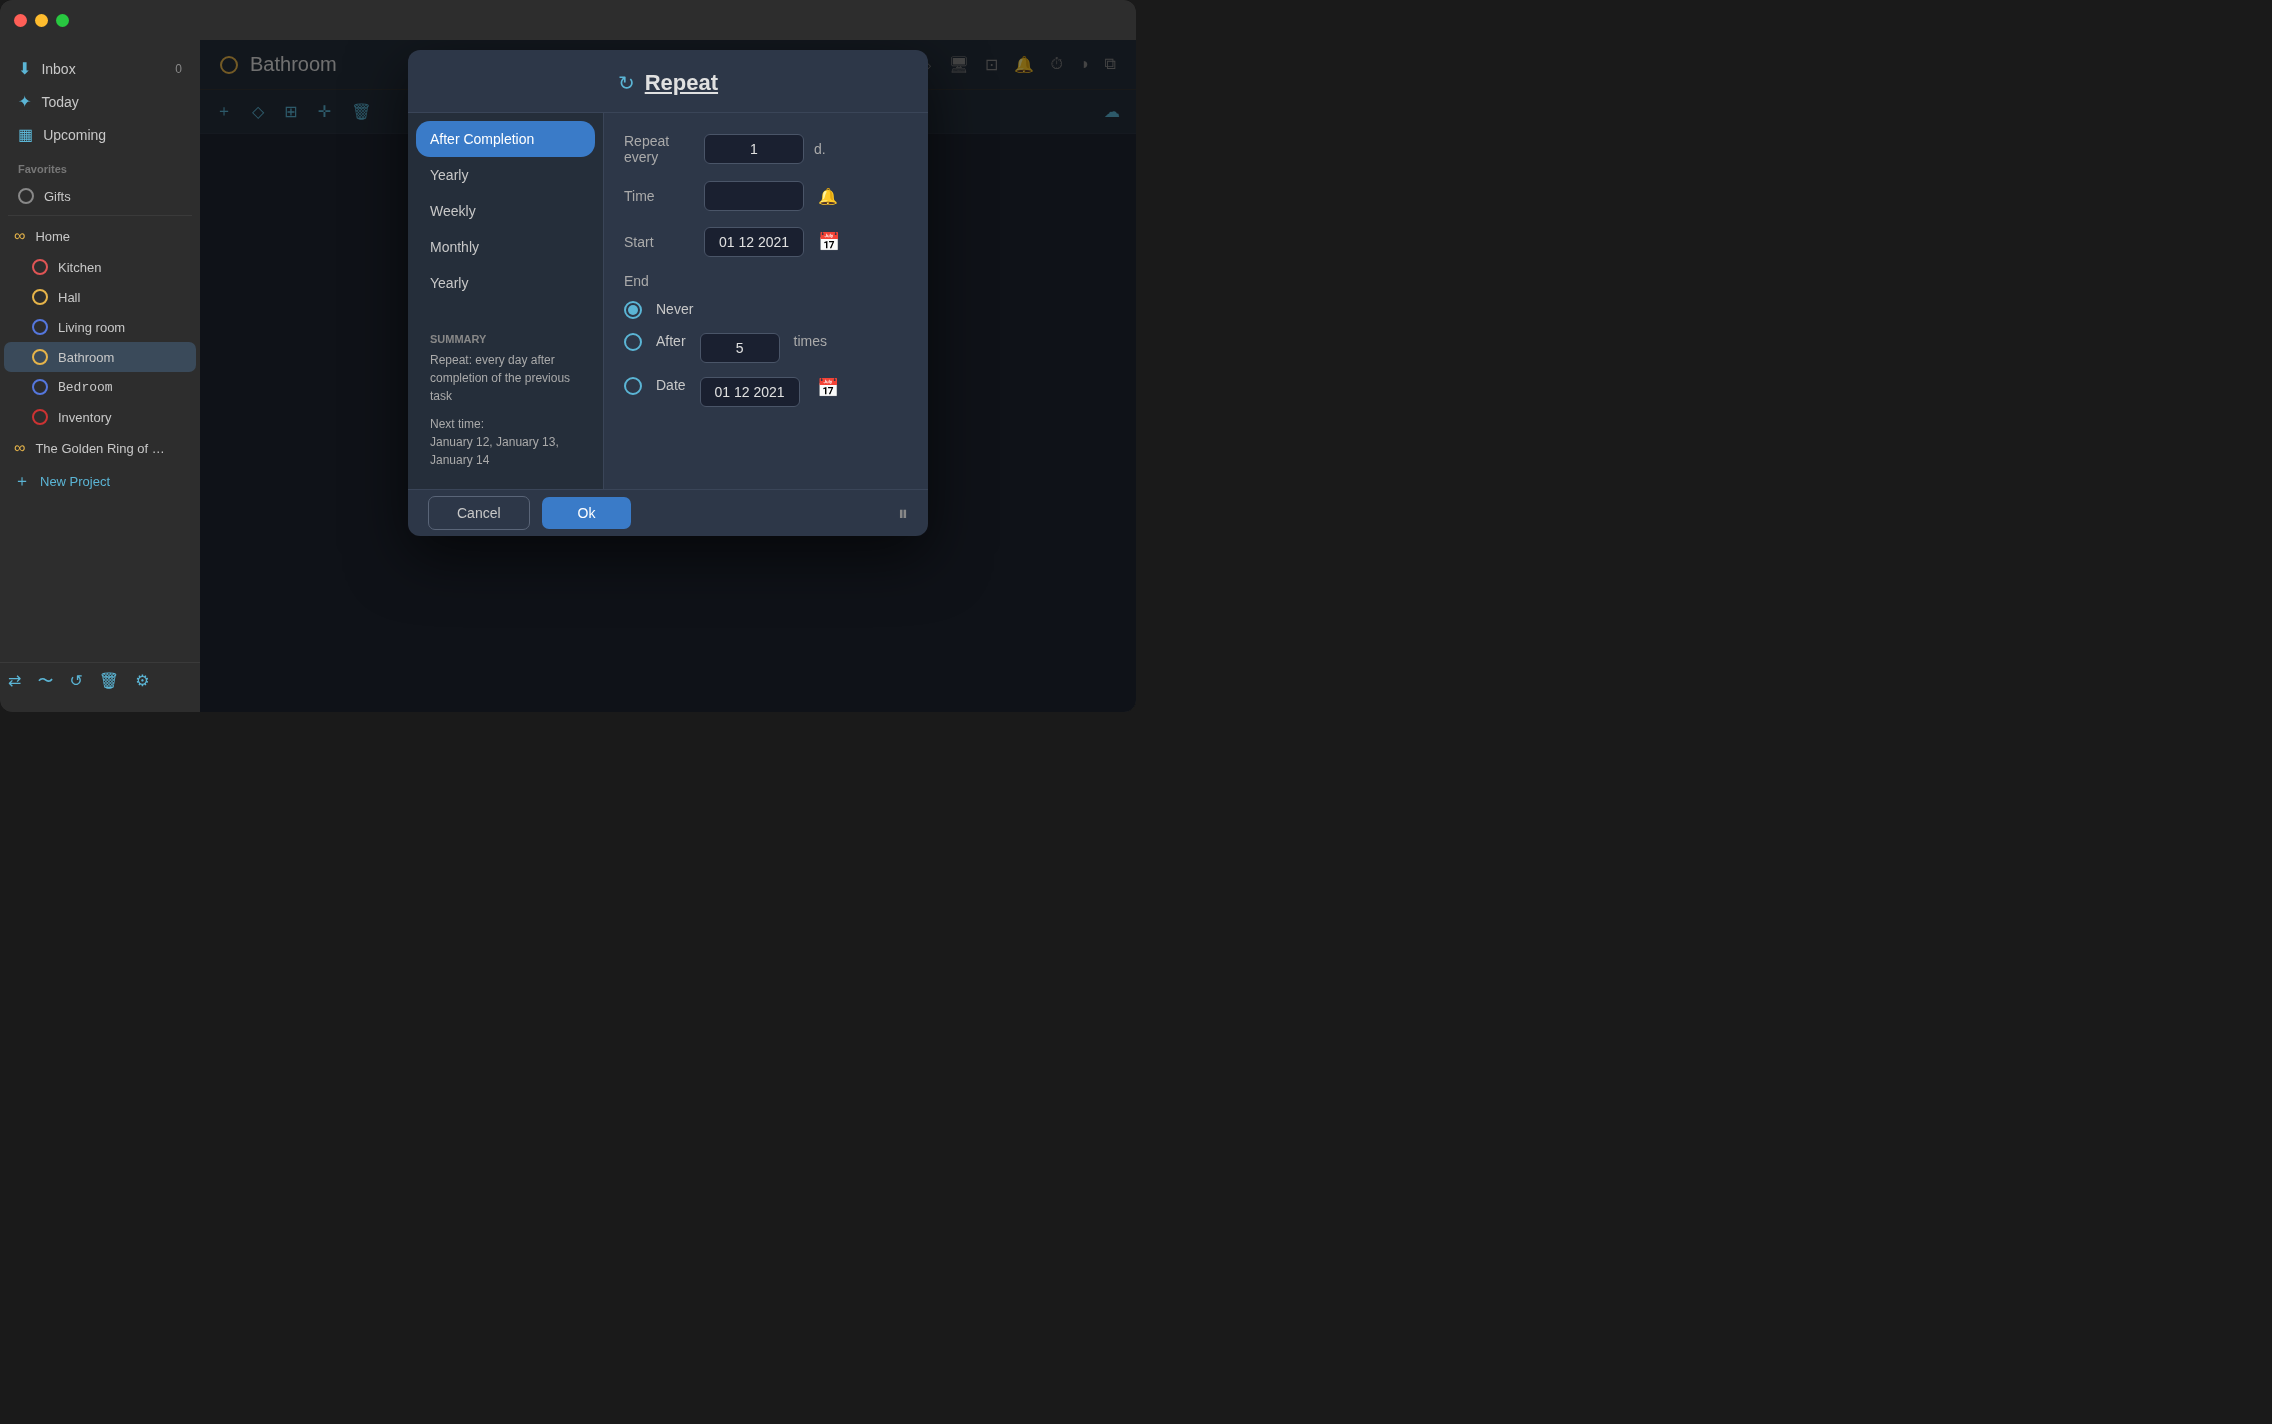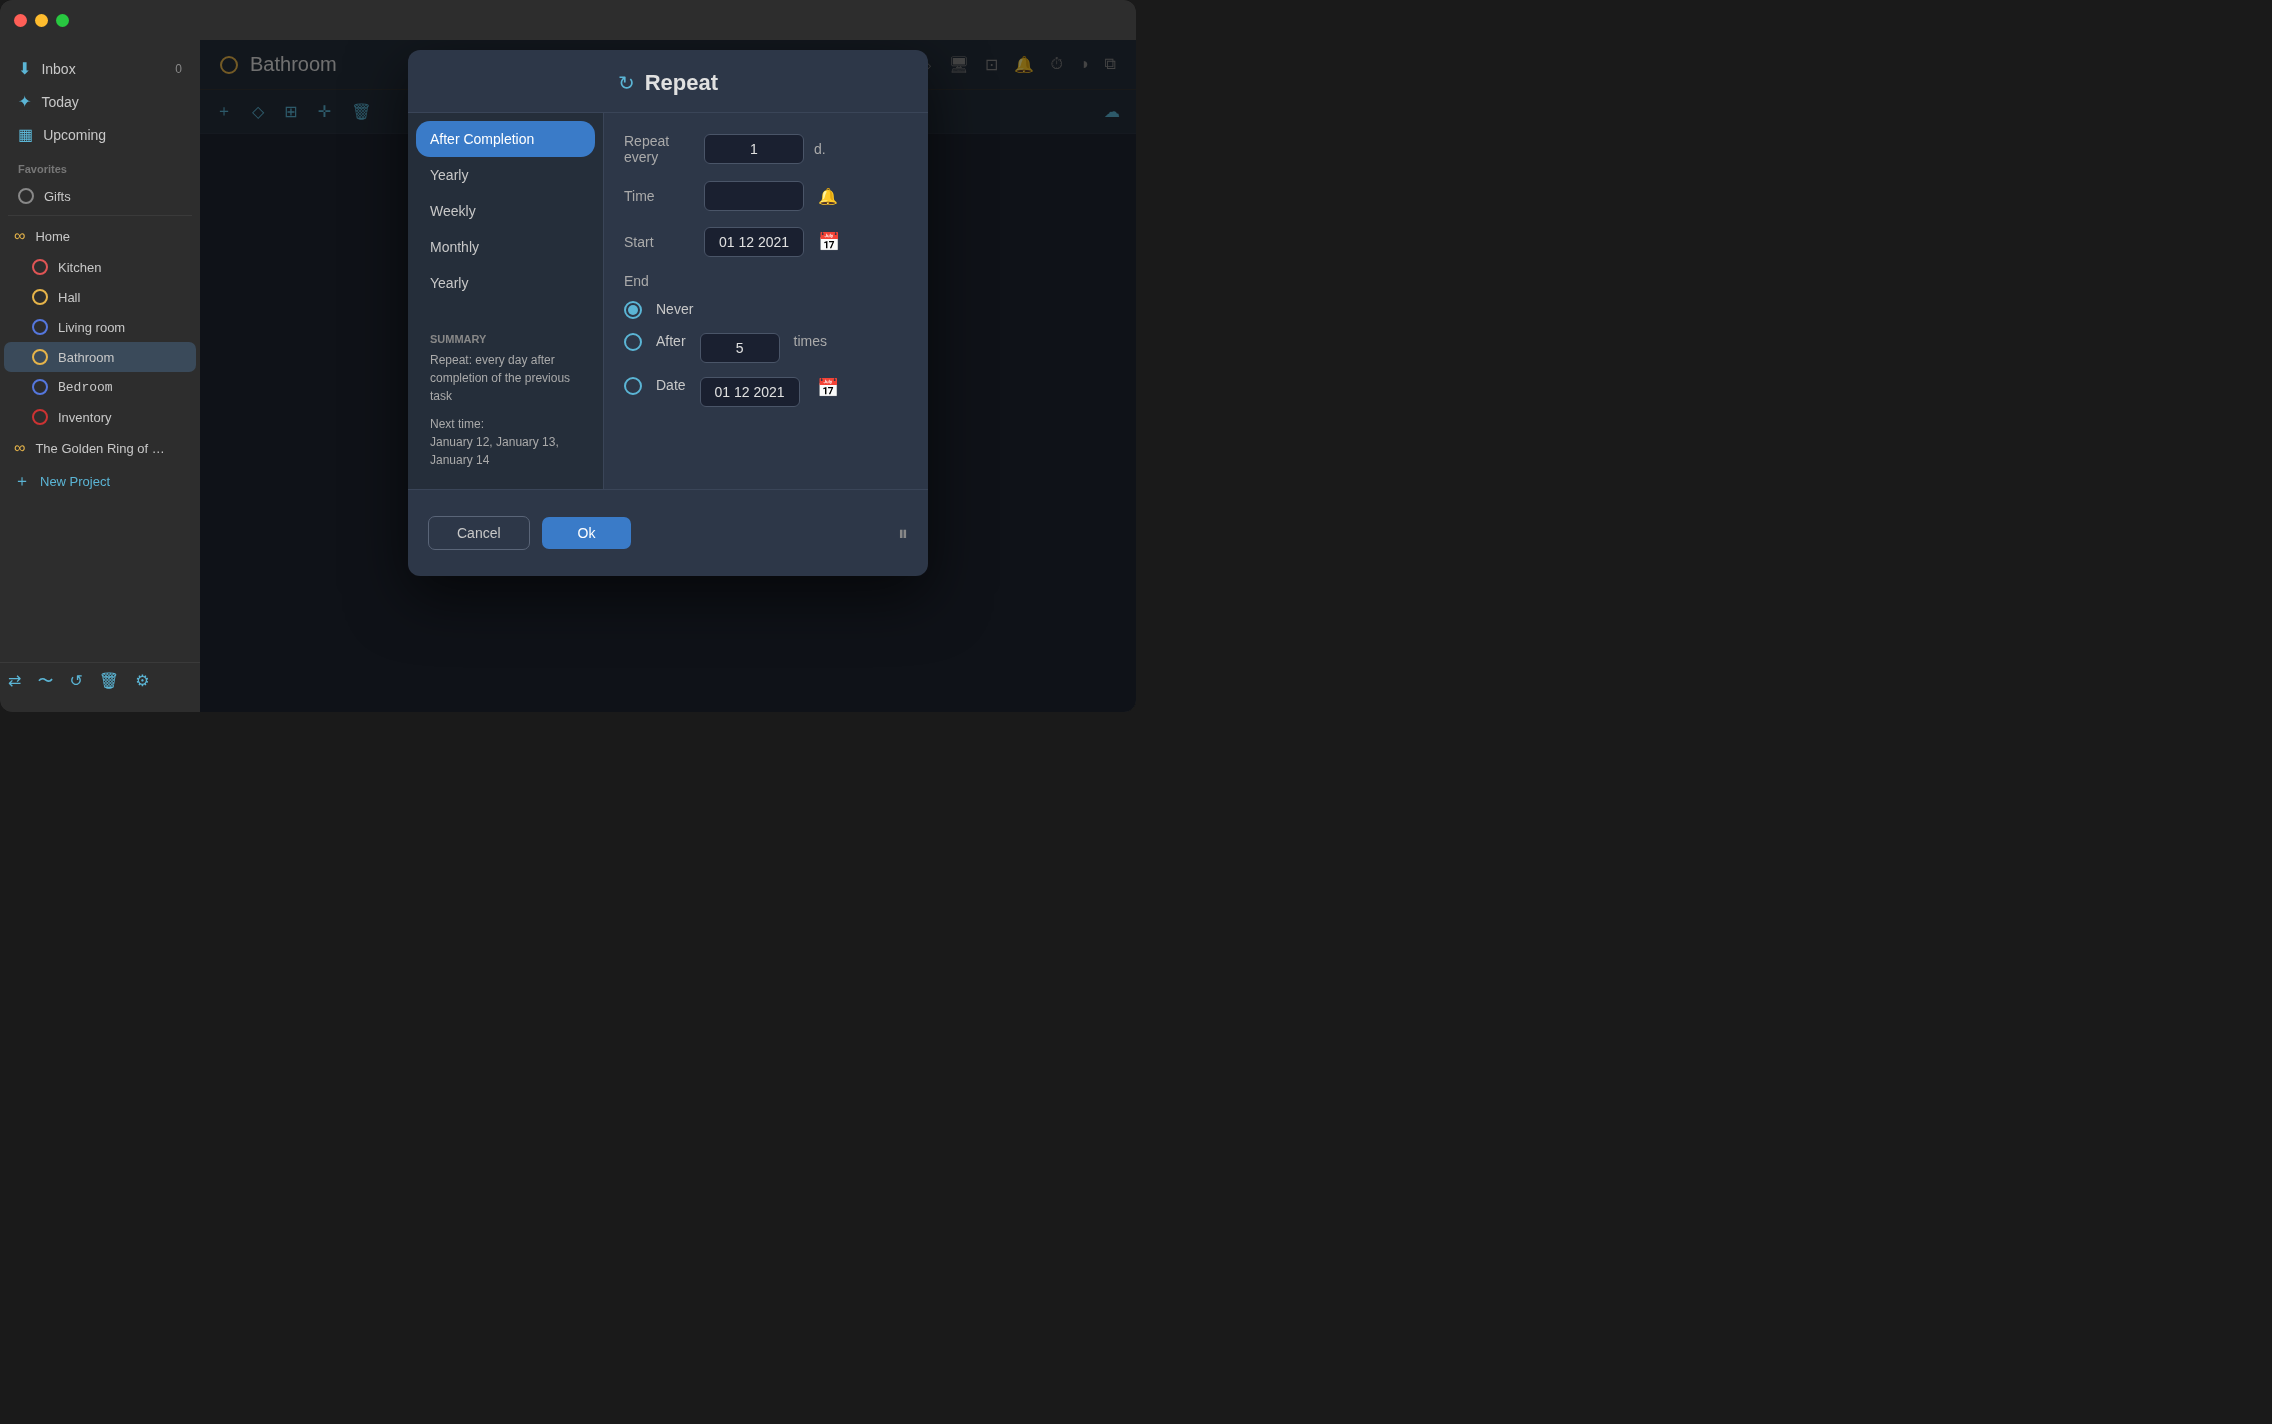--- a/index.html
+++ b/index.html
@@ -183,20 +183,21 @@
       display: flex;
       align-items: center;
       justify-content: center;
       gap: 10px;
       border-bottom: 1px solid #3a4558;
     }
     .modal-title {
       font-size: 22px;
       font-weight: 600;
       color: #e0e0e0;
+      text-decoration: underline;
     }
     .modal-body {
       display: flex;
       min-height: 360px;
     }
     .repeat-menu {
       width: 196px;
       background: #252e3a;
       padding: 8px;
       border-right: 1px solid #3a4558;
@@ -274,21 +275,21 @@
       justify-content: center;
     }
     .radio-circle.checked::after {
       content: '';
       width: 10px; height: 10px;
       border-radius: 50%;
       background: #5bb5d5;
     }
     .radio-label { color: #c8c8c8; font-size: 14px; }
     .modal-footer {
-      padding: 26px 20px;
+      padding: 6px 20px;
       display: flex;
       align-items: center;
       justify-content: center;
       gap: 12px;
       border-top: 1px solid #3a4558;
     }
     .btn-cancel {
       padding: 8px 28px;
       border: 1px solid #5a6578;
       background: transparent;

